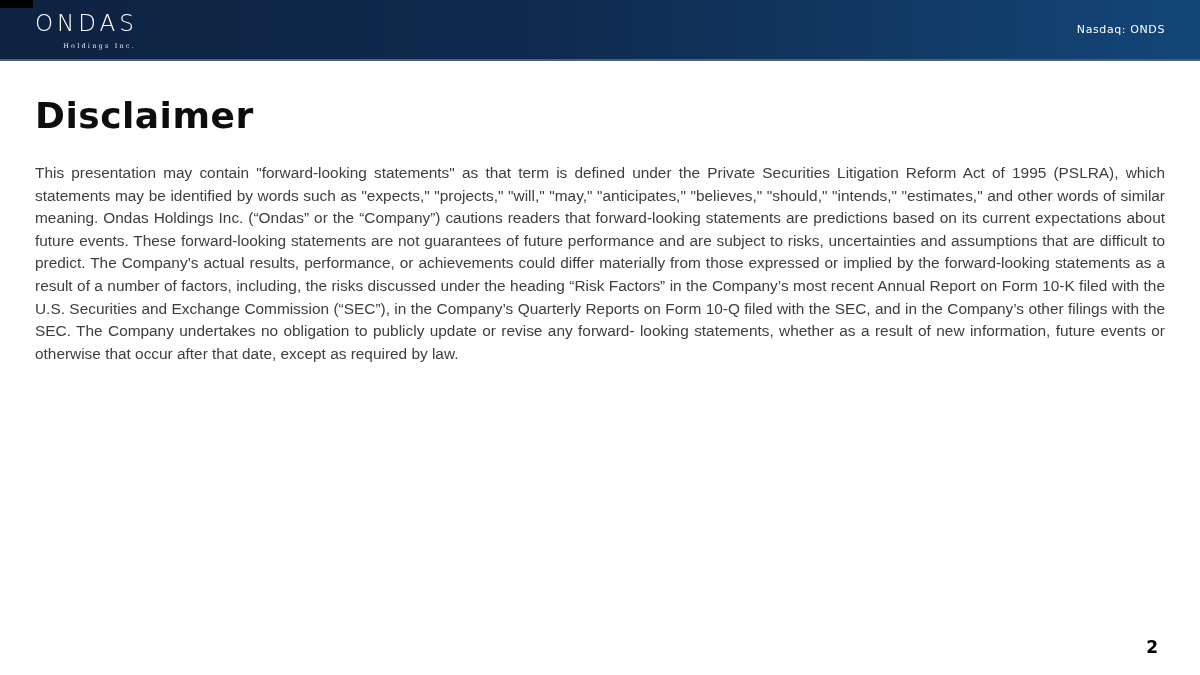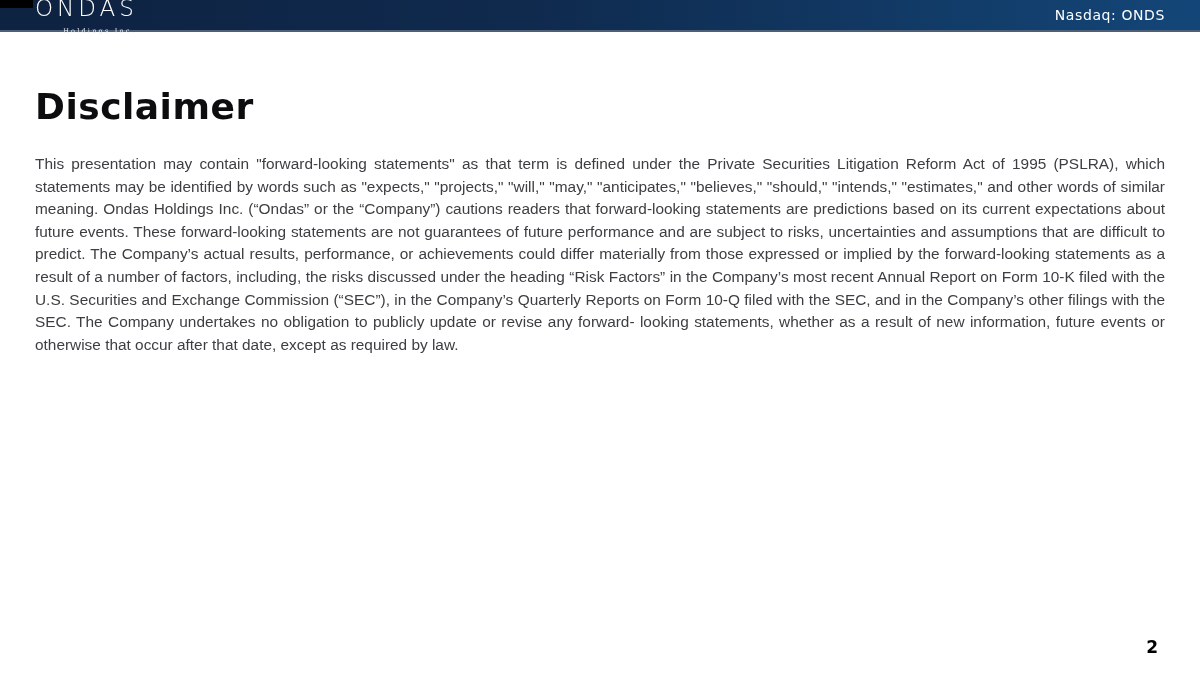--- a/index.html
+++ b/index.html
@@ -7,21 +7,21 @@
   body {
     font-family: "Liberation Sans", sans-serif;
     background: #ffffff;
     position: relative;
   }
 
   
   .header {
     position: absolute;
     top: 0; left: 0;
-    width: 1200px; height: 32px;
+    width: 1200px; height: 61px;
     background: linear-gradient(90deg, #0e2241 0%, #0f2a4e 45%, #134678 100%);
     border-bottom: 2px solid #4d6078;
     display: flex;
     align-items: center;
     justify-content: space-between;
     padding: 0 35px;
   }
   .corner-black {
     position: absolute;
     top: 0; left: 0;
@@ -50,30 +50,30 @@
     font-family: "DejaVu Serif", serif;
     font-size: 6.5px;
     letter-spacing: 2.2px;
     margin-top: 7px;
     margin-right: 2px;
   }
 
   
   .ticker {
     color: #ffffff;
-    font-size: 14px;
+    font-size: 11px;
     letter-spacing: 0.6px;
     font-family: "DejaVu Sans", sans-serif;
     text-align: center;
   }
 
   
   .content {
     position: absolute;
-    top: 52px; left: 0;
+    top: 61px; left: 0;
     width: 1200px;
     padding: 34px 35px 0 35px;
   }
   .title {
     font-family: "DejaVu Sans", sans-serif;
     font-size: 36px;
     font-weight: 800;
     color: #0d0d0f;
     letter-spacing: 0.5px;
     margin-bottom: 26px;

